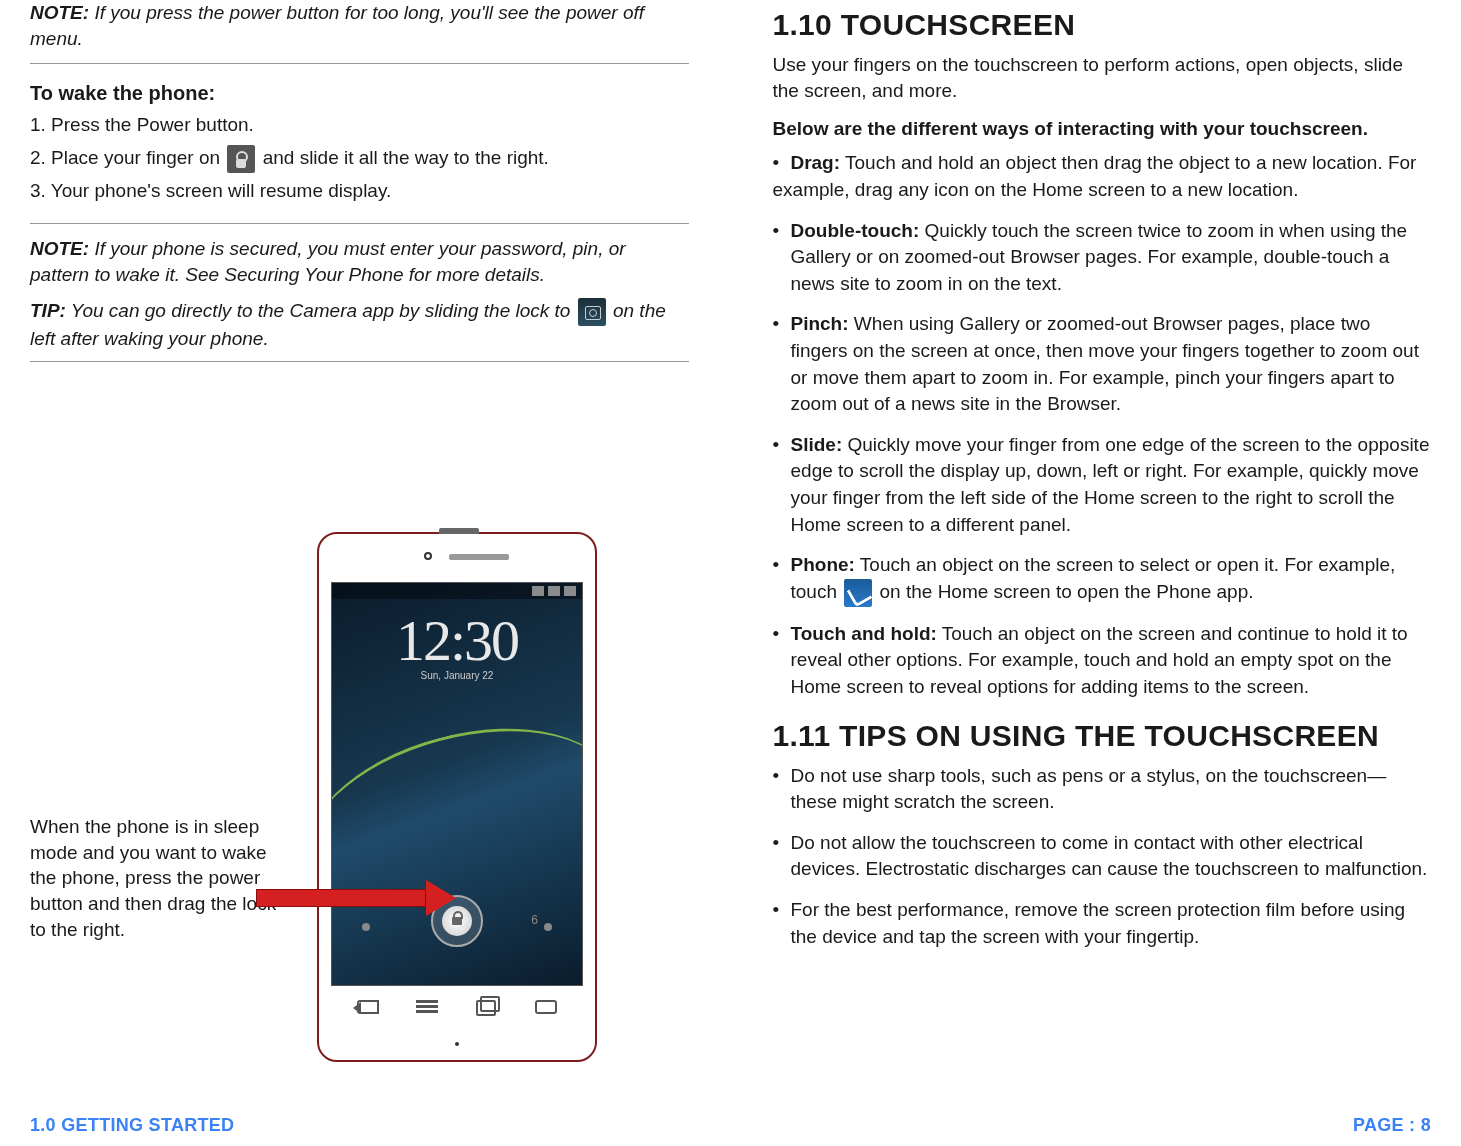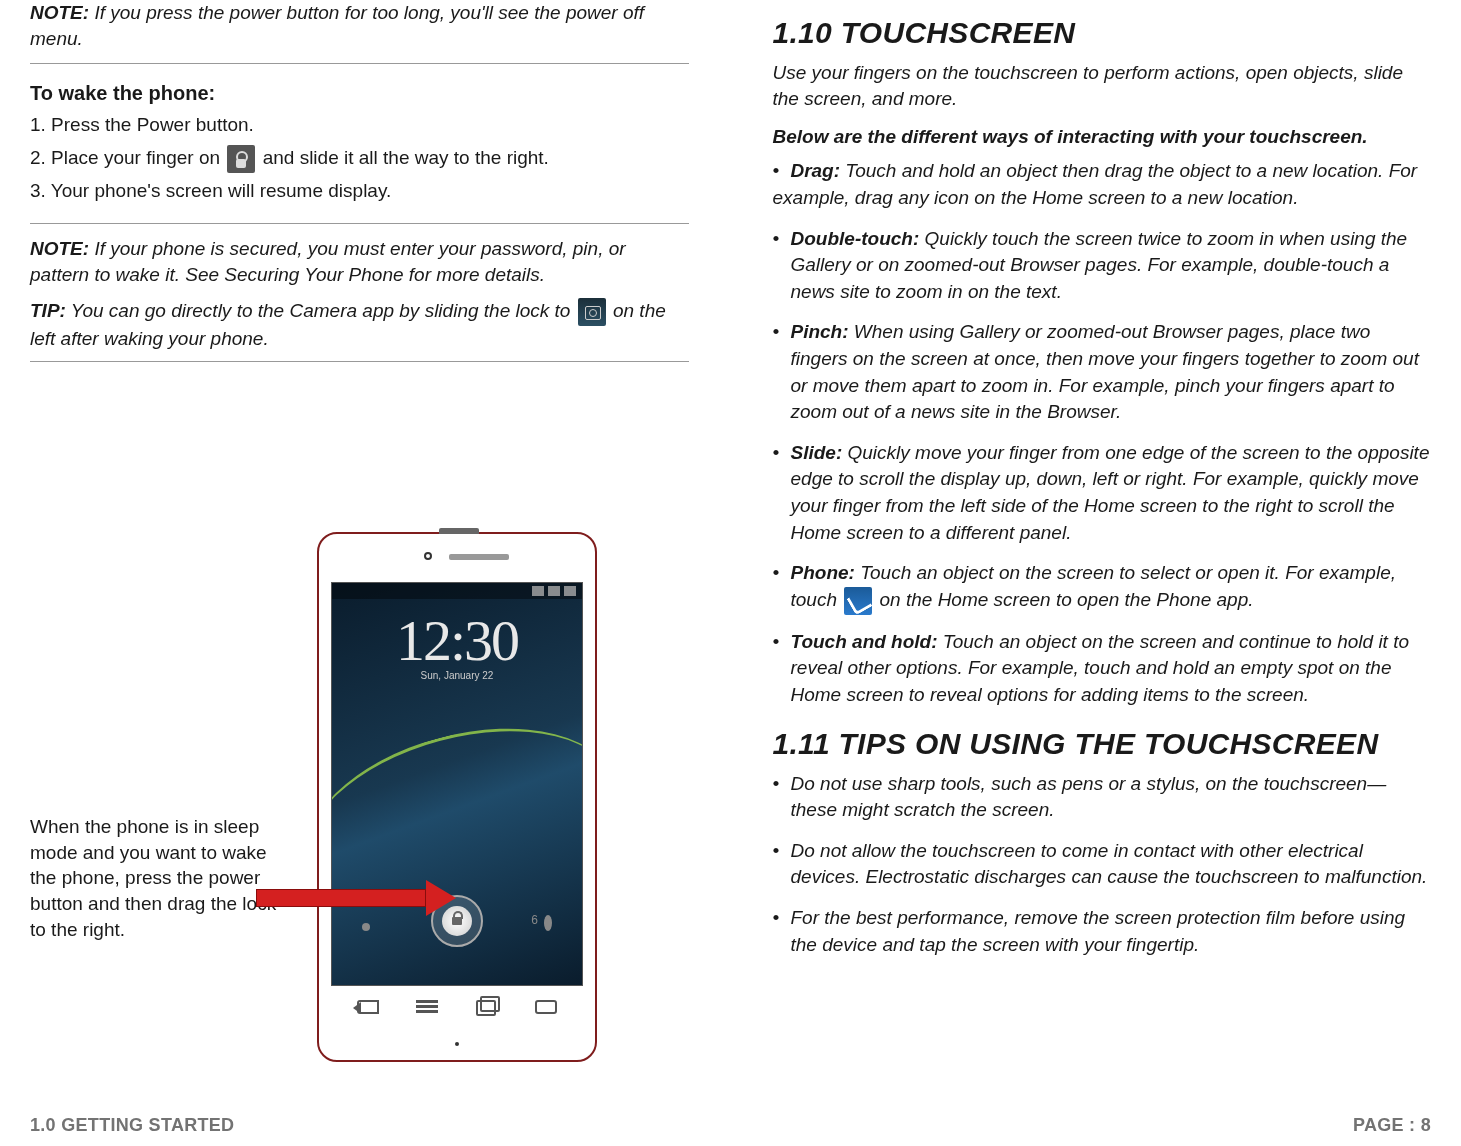--- a/index.html
+++ b/index.html
@@ -11,21 +11,21 @@
     padding: 0 30px;
     position: relative;
   }
   .page {
     display: flex;
     gap: 84px;
     height: 1095px;
   }
   .col { flex: 1; }
   .left { padding-top: 0; }
-  .right { padding-top: 16px; font-style: italic; }
+  .right { padding-top: 8px; }
   .note { font-style: italic; font-size: 19px; line-height: 1.35; margin-bottom: 10px; }
   .note-label { font-weight: bold; font-style: italic; }
   .hr { border: 0; border-top: 1px solid #999; margin: 12px 0 18px; }
   .hr-tight { border: 0; border-top: 1px solid #999; margin: 10px 0 12px; }
   .h-sub { font-weight: bold; font-size: 20px; margin-bottom: 6px; }
   .ol { list-style: none; font-size: 19px; line-height: 1.5; }
   .ol li { margin-bottom: 4px; }
   .tip-label { font-weight: bold; font-style: italic; }
   .icon-img {
     display: inline-block;
@@ -246,21 +246,21 @@
   .footer {
     position: absolute;
     bottom: 10px;
     left: 30px; right: 30px;
     display: flex;
     justify-content: space-between;
     font-family: "Arial Narrow", Arial, sans-serif;
     font-stretch: condensed;
     font-weight: bold;
     font-size: 18px;
-    color: #737373;
+    color: #3b82f6;
     letter-spacing: 0.3px;
   }
 </style>
 </head>
 <body>
 
 <div class="page">
 
   <div class="col left">
     <p class="note">

